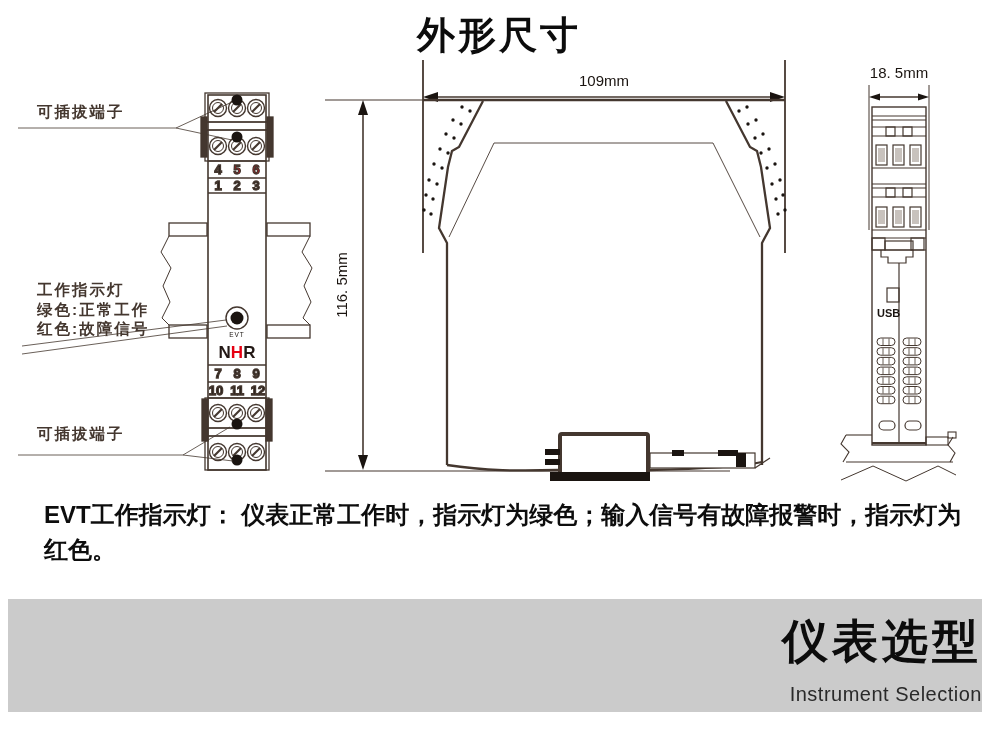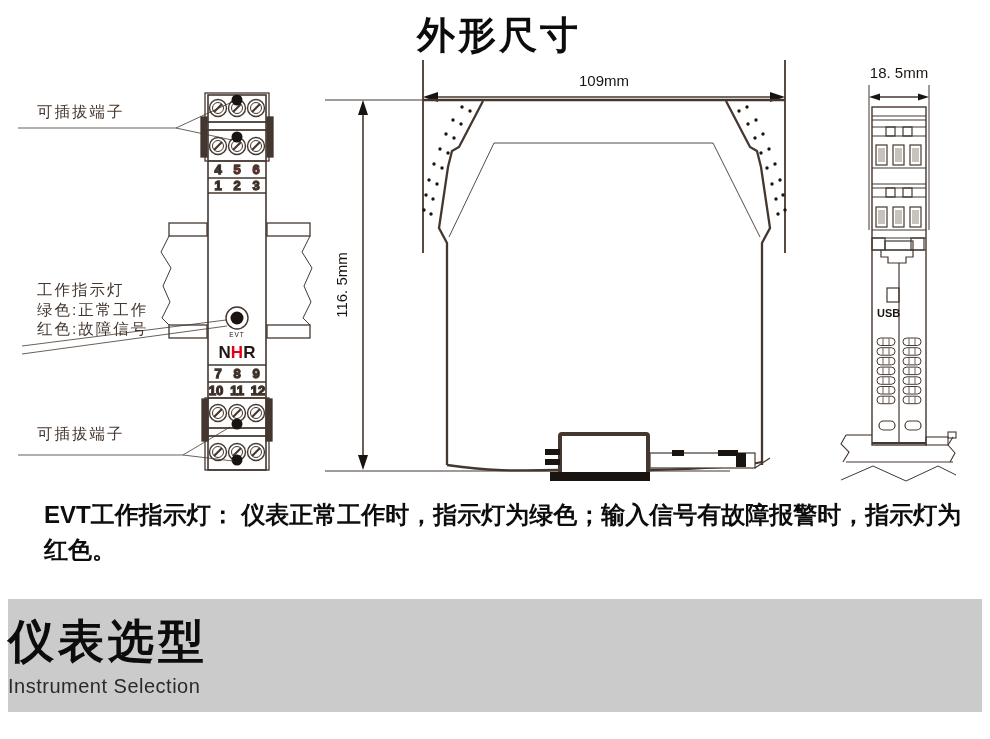--- a/index.html
+++ b/index.html
@@ -1,37 +1,37 @@
 <!DOCTYPE html>
 <html><head>
 <meta charset="utf-8">
 <style>
   html,body{margin:0;padding:0;background:#fff;}
   .page{position:relative;width:990px;height:739px;background:#fff;overflow:hidden;
         font-family:"Liberation Sans",sans-serif;color:#111;}
   .page-title{position:absolute;top:10px;left:8px;right:0;text-align:center;
         font-size:38px;font-weight:bold;letter-spacing:3px;color:#0c0c0c;}
-  .side-label{position:absolute;font-size:15.5px;letter-spacing:2px;color:#44372f;line-height:19.5px;}
+  .side-label{position:absolute;font-size:15.5px;letter-spacing:2px;color:#44372f;line-height:19.5px;font-weight:bold;}
   .lbl-top{left:37px;top:102px;}
   .lbl-ind{left:37px;top:280px;}
   .lbl-bot{left:37px;top:424px;}
   .drawing{position:absolute;left:0;top:0;}
   .drawing text{font-family:"Liberation Sans",sans-serif;fill:#1a1410;}
   .dim{font-size:15px;}
   .num{font-size:13px;font-weight:bold;text-anchor:middle;}
   .num.red{fill:#e60012;}
   .evt-t{font-size:6.5px;letter-spacing:1px;text-anchor:middle;fill:#44372f;}
   .logo-t{font-size:17px;font-weight:bold;text-anchor:middle;letter-spacing:0px;}
   .usb-t{font-size:11px;font-weight:bold;}
   .notes{position:absolute;left:44px;top:497px;width:930px;font-size:24px;
          font-weight:600;color:#0d0d0d;line-height:35px;}
   .banner{position:absolute;left:8px;right:8px;top:599px;height:113px;background:#cbcbcb;
-          text-align:left;}
+          text-align:right;}
   .banner-title{font-size:46px;font-weight:bold;color:#0c0c0c;margin-top:12px;letter-spacing:4px;}
-  .banner-sub{font-size:20px;color:#2a2a2a;margin-top:2px;letter-spacing:0.5px;}
+  .banner-sub{font-size:20px;color:#2a2a2a;margin-top:10px;letter-spacing:0.5px;}
 </style>
 </head>
 <body>
 
 <div class="page">
 
   <div class="page-title">外形尺寸</div>
 
   <div class="side-label lbl-top">可插拔端子</div>
 

